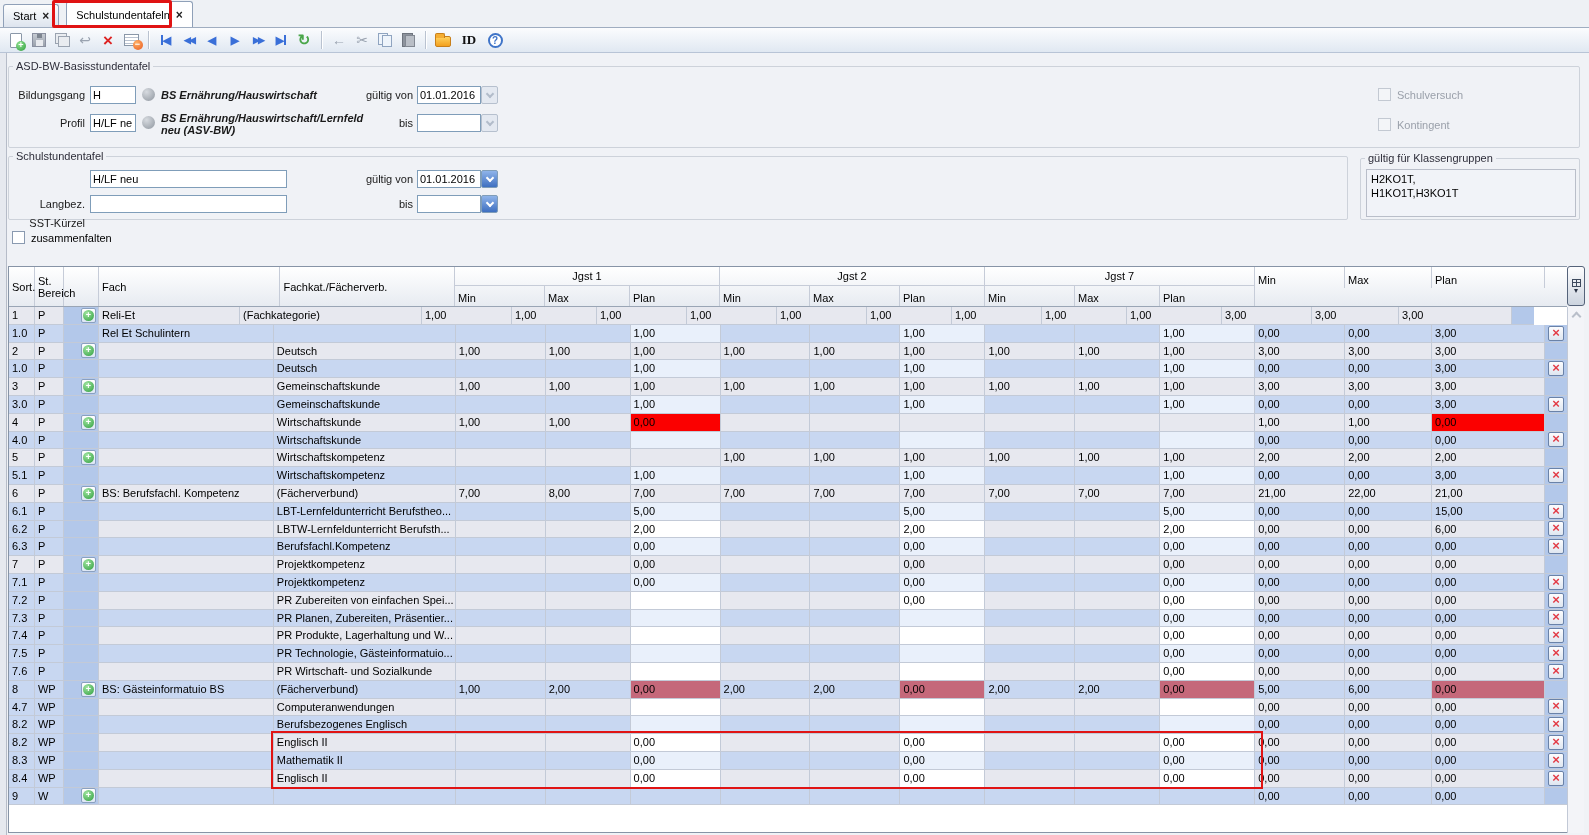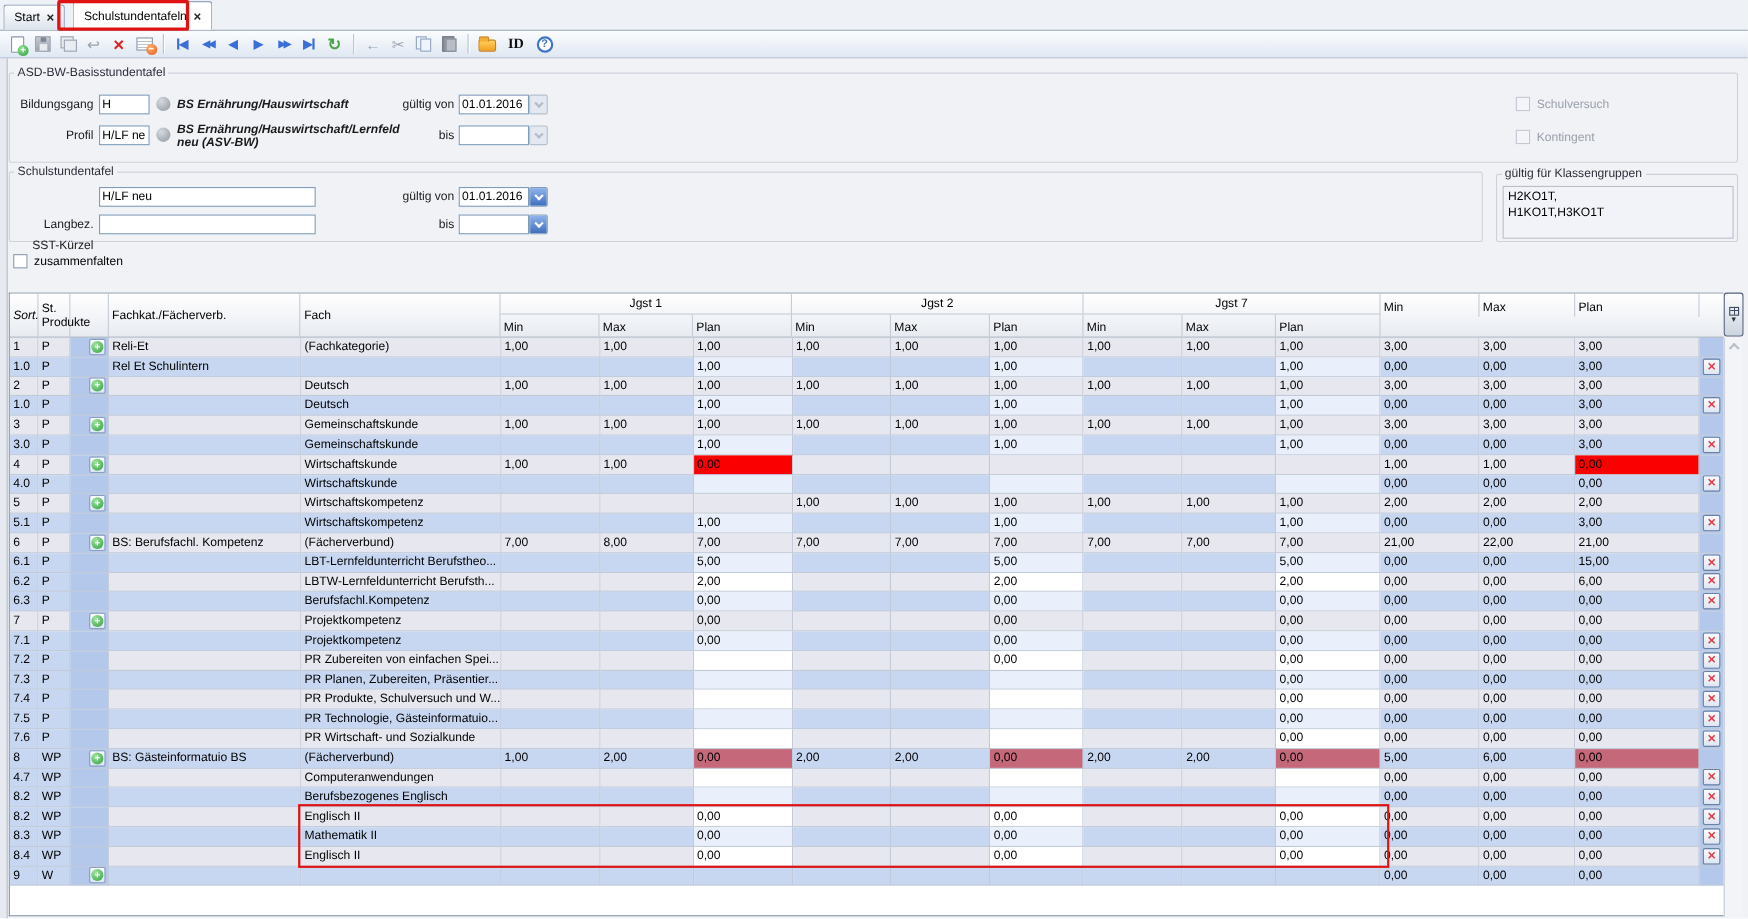--- a/index.html
+++ b/index.html
@@ -241,27 +241,27 @@
   <div class="kg-box">
     <div>H2KO1T,</div>
     <div>H1KO1T,H3KO1T</div>
   </div>
 
   <span class="cb-box" style="left:12px; top:231px;"></span>
   <span class="cb-label" style="left:31px; top:232px;">zusammenfalten</span>
 
   <div class="tablewrap">
     <div class="thead">
-      <div class="th" style="width:26px; justify-content:flex-start;font-style:italic;">Sort.</div>
+      <div class="th" style="width:26px; justify-content:flex-start;">Sort.</div>
       <div class="th" style="width:29px;">
-          <span><span>St.</span><br><span>Produkte</span></span>
+          <span><span>St.</span><br><span>Bereich</span></span>
         </div>
       <div class="th" style="width:35px;"></div>
+      <div class="th" style="width:182px;">Fach</div>
       <div class="th" style="width:175px;">Fachkat./Fächerverb.</div>
-      <div class="th" style="width:182px;">Fach</div>
       <div class="thgrp" style="width:265px;">
         <div class="glabel">Jgst 1</div>
         <div class="gcells">
           <div class="th" style="width:90px;">Min</div>
           <div class="th" style="width:85px;">Max</div>
           <div class="th" style="width:90px;">Plan</div>
         </div>
       </div>
       <div class="thgrp" style="width:265px;">
         <div class="glabel">Jgst 2</div>
@@ -290,21 +290,21 @@
     </div>
     <div id="rows">
         <div class="trow gray">
           <div class="tc lead" style="width: 26px;">1</div>
           <div class="tc lead" style="width: 29px;">P</div>
           <div class="tc btncol" style="width: 35px;">
             <span class="plus-btn">
               <i>+</i>
             </span>
           </div>
-          <div class="tc " style="width: 175px;">Reli-Et</div>
+          <div class="tc " style="width: 141px;">Reli-Et</div>
           <div class="tc " style="width: 182px;">(Fachkategorie)</div>
           <div class="tc " style="width: 90px;">1,00</div>
           <div class="tc " style="width: 85px;">1,00</div>
           <div class="tc  plan" style="width: 90px;">1,00</div>
           <div class="tc " style="width: 90px;">1,00</div>
           <div class="tc " style="width: 90px;">1,00</div>
           <div class="tc  plan" style="width: 85px;">1,00</div>
           <div class="tc " style="width: 90px;">1,00</div>
           <div class="tc " style="width: 85px;">1,00</div>
           <div class="tc  plan" style="width: 95px;">1,00</div>
@@ -697,21 +697,21 @@
           <div class="tc " style="width: 113px;">0,00</div>
           <div class="tc btncol" style="width: 22px; border-right: none;">
             <span class="x-btn">×</span>
           </div>
         </div>
         <div class="trow gray sub">
           <div class="tc lead" style="width: 26px;">7.4</div>
           <div class="tc lead" style="width: 29px;">P</div>
           <div class="tc btncol" style="width: 35px;"></div>
           <div class="tc " style="width: 175px;"></div>
-          <div class="tc " style="width: 182px;">PR Produkte, Schulversuch und W...</div>
+          <div class="tc " style="width: 182px;">PR Produkte, Lagerhaltung und W...</div>
           <div class="tc " style="width: 90px;"></div>
           <div class="tc " style="width: 85px;"></div>
           <div class="tc  plan" style="width: 90px;"></div>
           <div class="tc " style="width: 90px;"></div>
           <div class="tc " style="width: 90px;"></div>
           <div class="tc  plan" style="width: 85px;"></div>
           <div class="tc " style="width: 90px;"></div>
           <div class="tc " style="width: 85px;"></div>
           <div class="tc  plan" style="width: 95px;">0,00</div>
           <div class="tc " style="width: 90px;">0,00</div>

